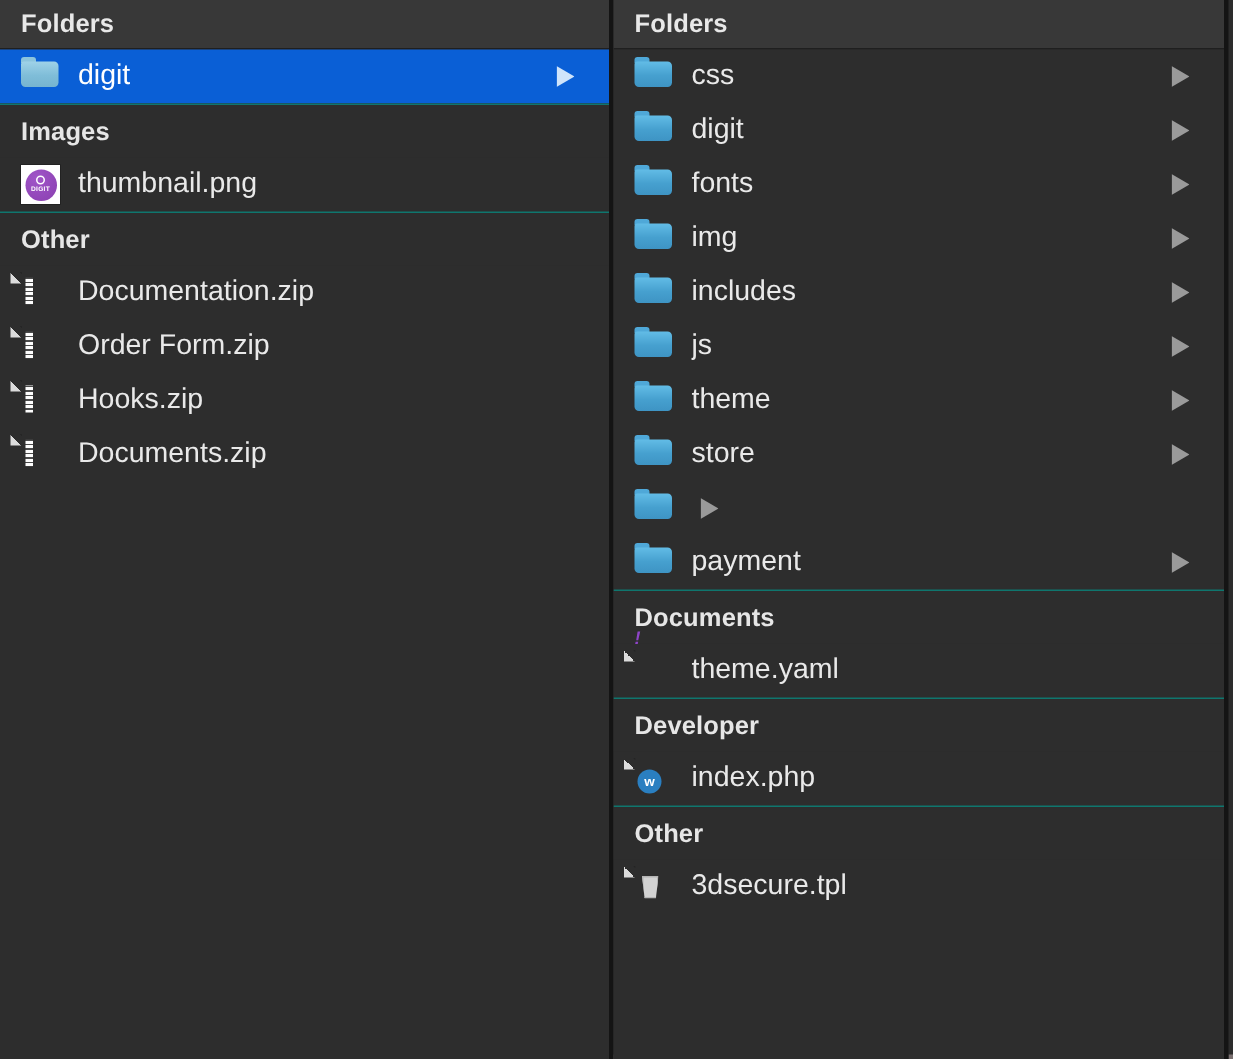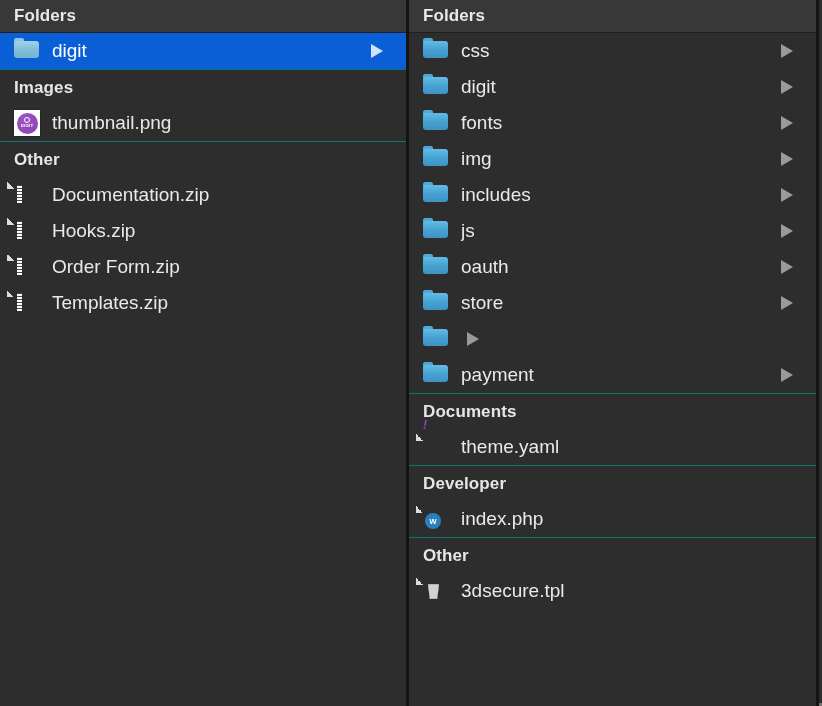--- a/index.html
+++ b/index.html
@@ -179,29 +179,29 @@
         </span>
         <span class="label">thumbnail.png</span>
       </div>
       <div class="group-head plain">Other</div>
       <div class="row">
         <span class="ico"><span class="doc"><span class="zip-teeth"></span></span></span>
         <span class="label">Documentation.zip</span>
       </div>
       <div class="row">
         <span class="ico"><span class="doc"><span class="zip-teeth"></span></span></span>
+        <span class="label">Order Form.zip</span>
+      </div>
+      <div class="row">
+        <span class="ico"><span class="doc"><span class="zip-teeth"></span></span></span>
         <span class="label">Hooks.zip</span>
       </div>
       <div class="row">
         <span class="ico"><span class="doc"><span class="zip-teeth"></span></span></span>
-        <span class="label">Order Form.zip</span>
-      </div>
-      <div class="row">
-        <span class="ico"><span class="doc"><span class="zip-teeth"></span></span></span>
-        <span class="label">Templates.zip</span>
+        <span class="label">Documents.zip</span>
       </div>
     </div>
   <div class="column col-right">
       <div class="group-head  first">Folders</div>
       <div class="row">
         <span class="ico"><span class="folder"><span class="tab"></span><span class="body"></span></span></span>
         <span class="label">css</span>
         <span class="chev"></span>
       </div>
       <div class="row">
@@ -224,21 +224,21 @@
         <span class="label">includes</span>
         <span class="chev"></span>
       </div>
       <div class="row">
         <span class="ico"><span class="folder"><span class="tab"></span><span class="body"></span></span></span>
         <span class="label">js</span>
         <span class="chev"></span>
       </div>
       <div class="row">
         <span class="ico"><span class="folder"><span class="tab"></span><span class="body"></span></span></span>
-        <span class="label">oauth</span>
+        <span class="label">theme</span>
         <span class="chev"></span>
       </div>
       <div class="row">
         <span class="ico"><span class="folder"><span class="tab"></span><span class="body"></span></span></span>
         <span class="label">store</span>
         <span class="chev"></span>
       </div>
       <div class="row">
         <span class="ico"><span class="folder"><span class="tab"></span><span class="body"></span></span></span>
         <span class="chev"></span>

